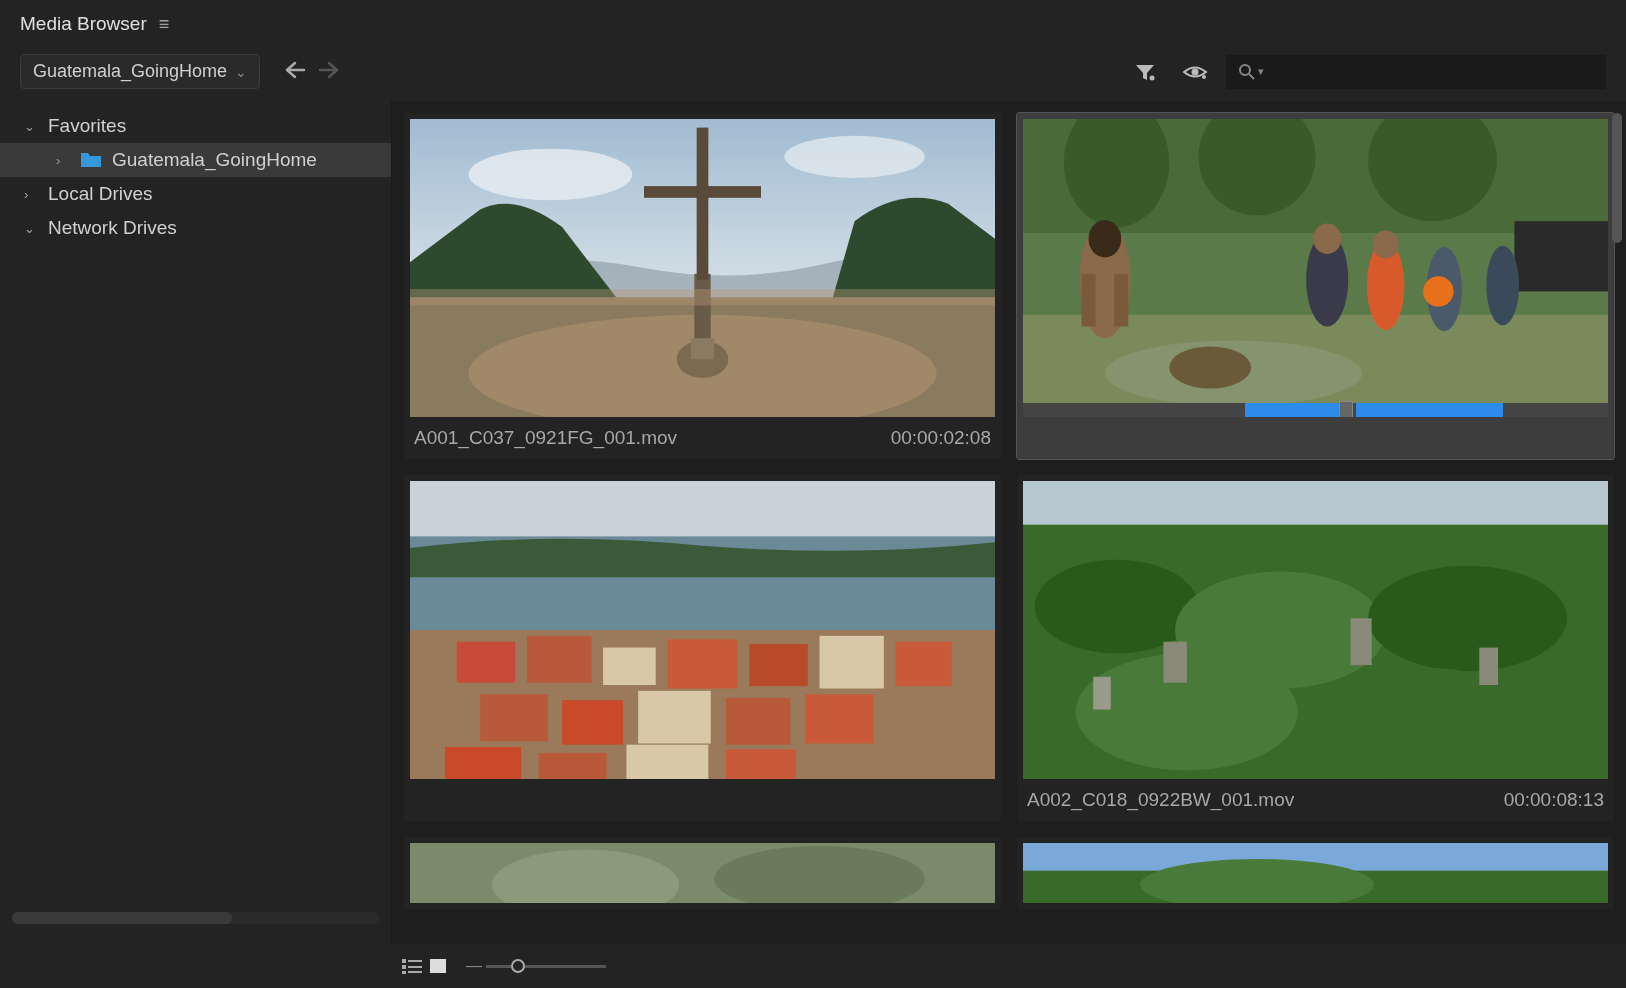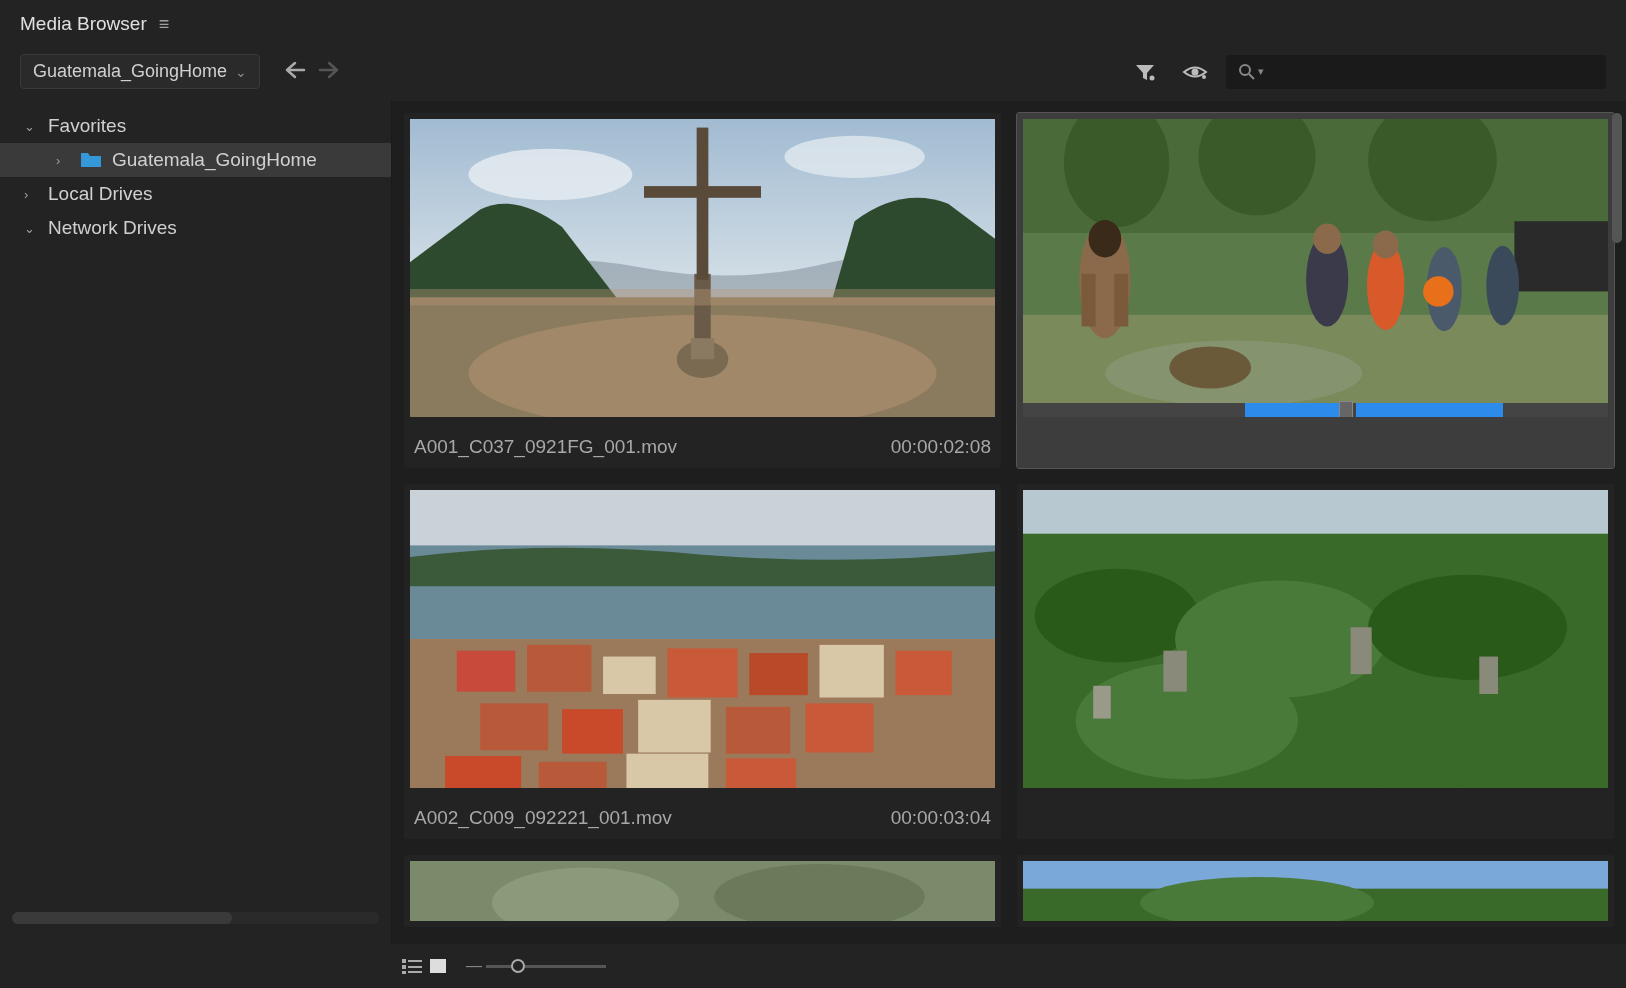--- a/index.html
+++ b/index.html
@@ -209,21 +209,21 @@
       position: absolute;
       top: -2px;
       width: 14px;
       height: 18px;
       background: #666;
       border: 1px solid #888;
     }
     .clip-meta {
       display: flex;
       justify-content: space-between;
-      padding: 19px 4px 4px 4px;
+      padding: 10px 4px 4px 4px;
       font-size: 19px;
       color: #a8a8a8;
     }
     .bottom-bar {
       height: 44px;
       background: #232323;
       display: flex;
       align-items: center;
       padding: 0 20px 0 400px;
       gap: 16px;
@@ -440,42 +440,42 @@
               <rect x="130" y="200" width="52" height="38" fill="#c84a2a"></rect>
               <rect x="195" y="192" width="62" height="45" fill="#d8c8a8"></rect>
               <rect x="270" y="198" width="55" height="40" fill="#b85a3a"></rect>
               <rect x="338" y="195" width="58" height="42" fill="#c85a3a"></rect>
               <rect x="30" y="240" width="65" height="40" fill="#c84a2a"></rect>
               <rect x="110" y="245" width="58" height="35" fill="#b85a3a"></rect>
               <rect x="185" y="238" width="70" height="42" fill="#d8c8a8"></rect>
               <rect x="270" y="242" width="60" height="38" fill="#c85a3a"></rect>
             </svg>
           </div>
-          <div class="clip-meta">
-            <span>A002_C009_092221_001.mov</span>
-            <span>00:00:03:04</span>
-          </div>
         </div>
 
         <div class="clip-card">
           <div class="thumb">
             <svg viewBox="0 0 500 280" preserveAspectRatio="xMidYMid slice">
               <rect width="500" height="55" fill="#b8c8d0"></rect>
               <rect y="50" width="500" height="230" fill="#3a6a2a"></rect>
               <ellipse cx="80" cy="120" rx="70" ry="40" fill="#2a5a1a"></ellipse>
               <ellipse cx="220" cy="140" rx="90" ry="50" fill="#4a7a3a"></ellipse>
               <ellipse cx="380" cy="130" rx="85" ry="45" fill="#2a5a1a"></ellipse>
               <ellipse cx="140" cy="210" rx="95" ry="50" fill="#4a7a3a"></ellipse>
               <ellipse cx="340" cy="220" rx="100" ry="48" fill="#3a6a2a"></ellipse>
               <rect x="120" y="150" width="20" height="35" fill="#8a8a7a"></rect>
               <rect x="280" y="130" width="18" height="40" fill="#8a8a7a"></rect>
               <rect x="390" y="155" width="16" height="32" fill="#8a8a7a"></rect>
               <rect x="60" y="180" width="15" height="28" fill="#9a9a8a"></rect>
             </svg>
           </div>
+          <div class="clip-meta">
+            <span>A002_C018_0922BW_001.mov</span>
+            <span>00:00:08:13</span>
+          </div>
         </div>
 
         <div class="clip-card">
           <div class="thumb" style="height:60px">
             <svg viewBox="0 0 500 60" preserveAspectRatio="xMidYMid slice">
               <rect width="500" height="60" fill="#7a8a6a"></rect>
               <ellipse cx="150" cy="40" rx="80" ry="30" fill="#8a9a7a"></ellipse>
               <ellipse cx="350" cy="35" rx="90" ry="28" fill="#6a7a5a"></ellipse>
             </svg>
           </div>

